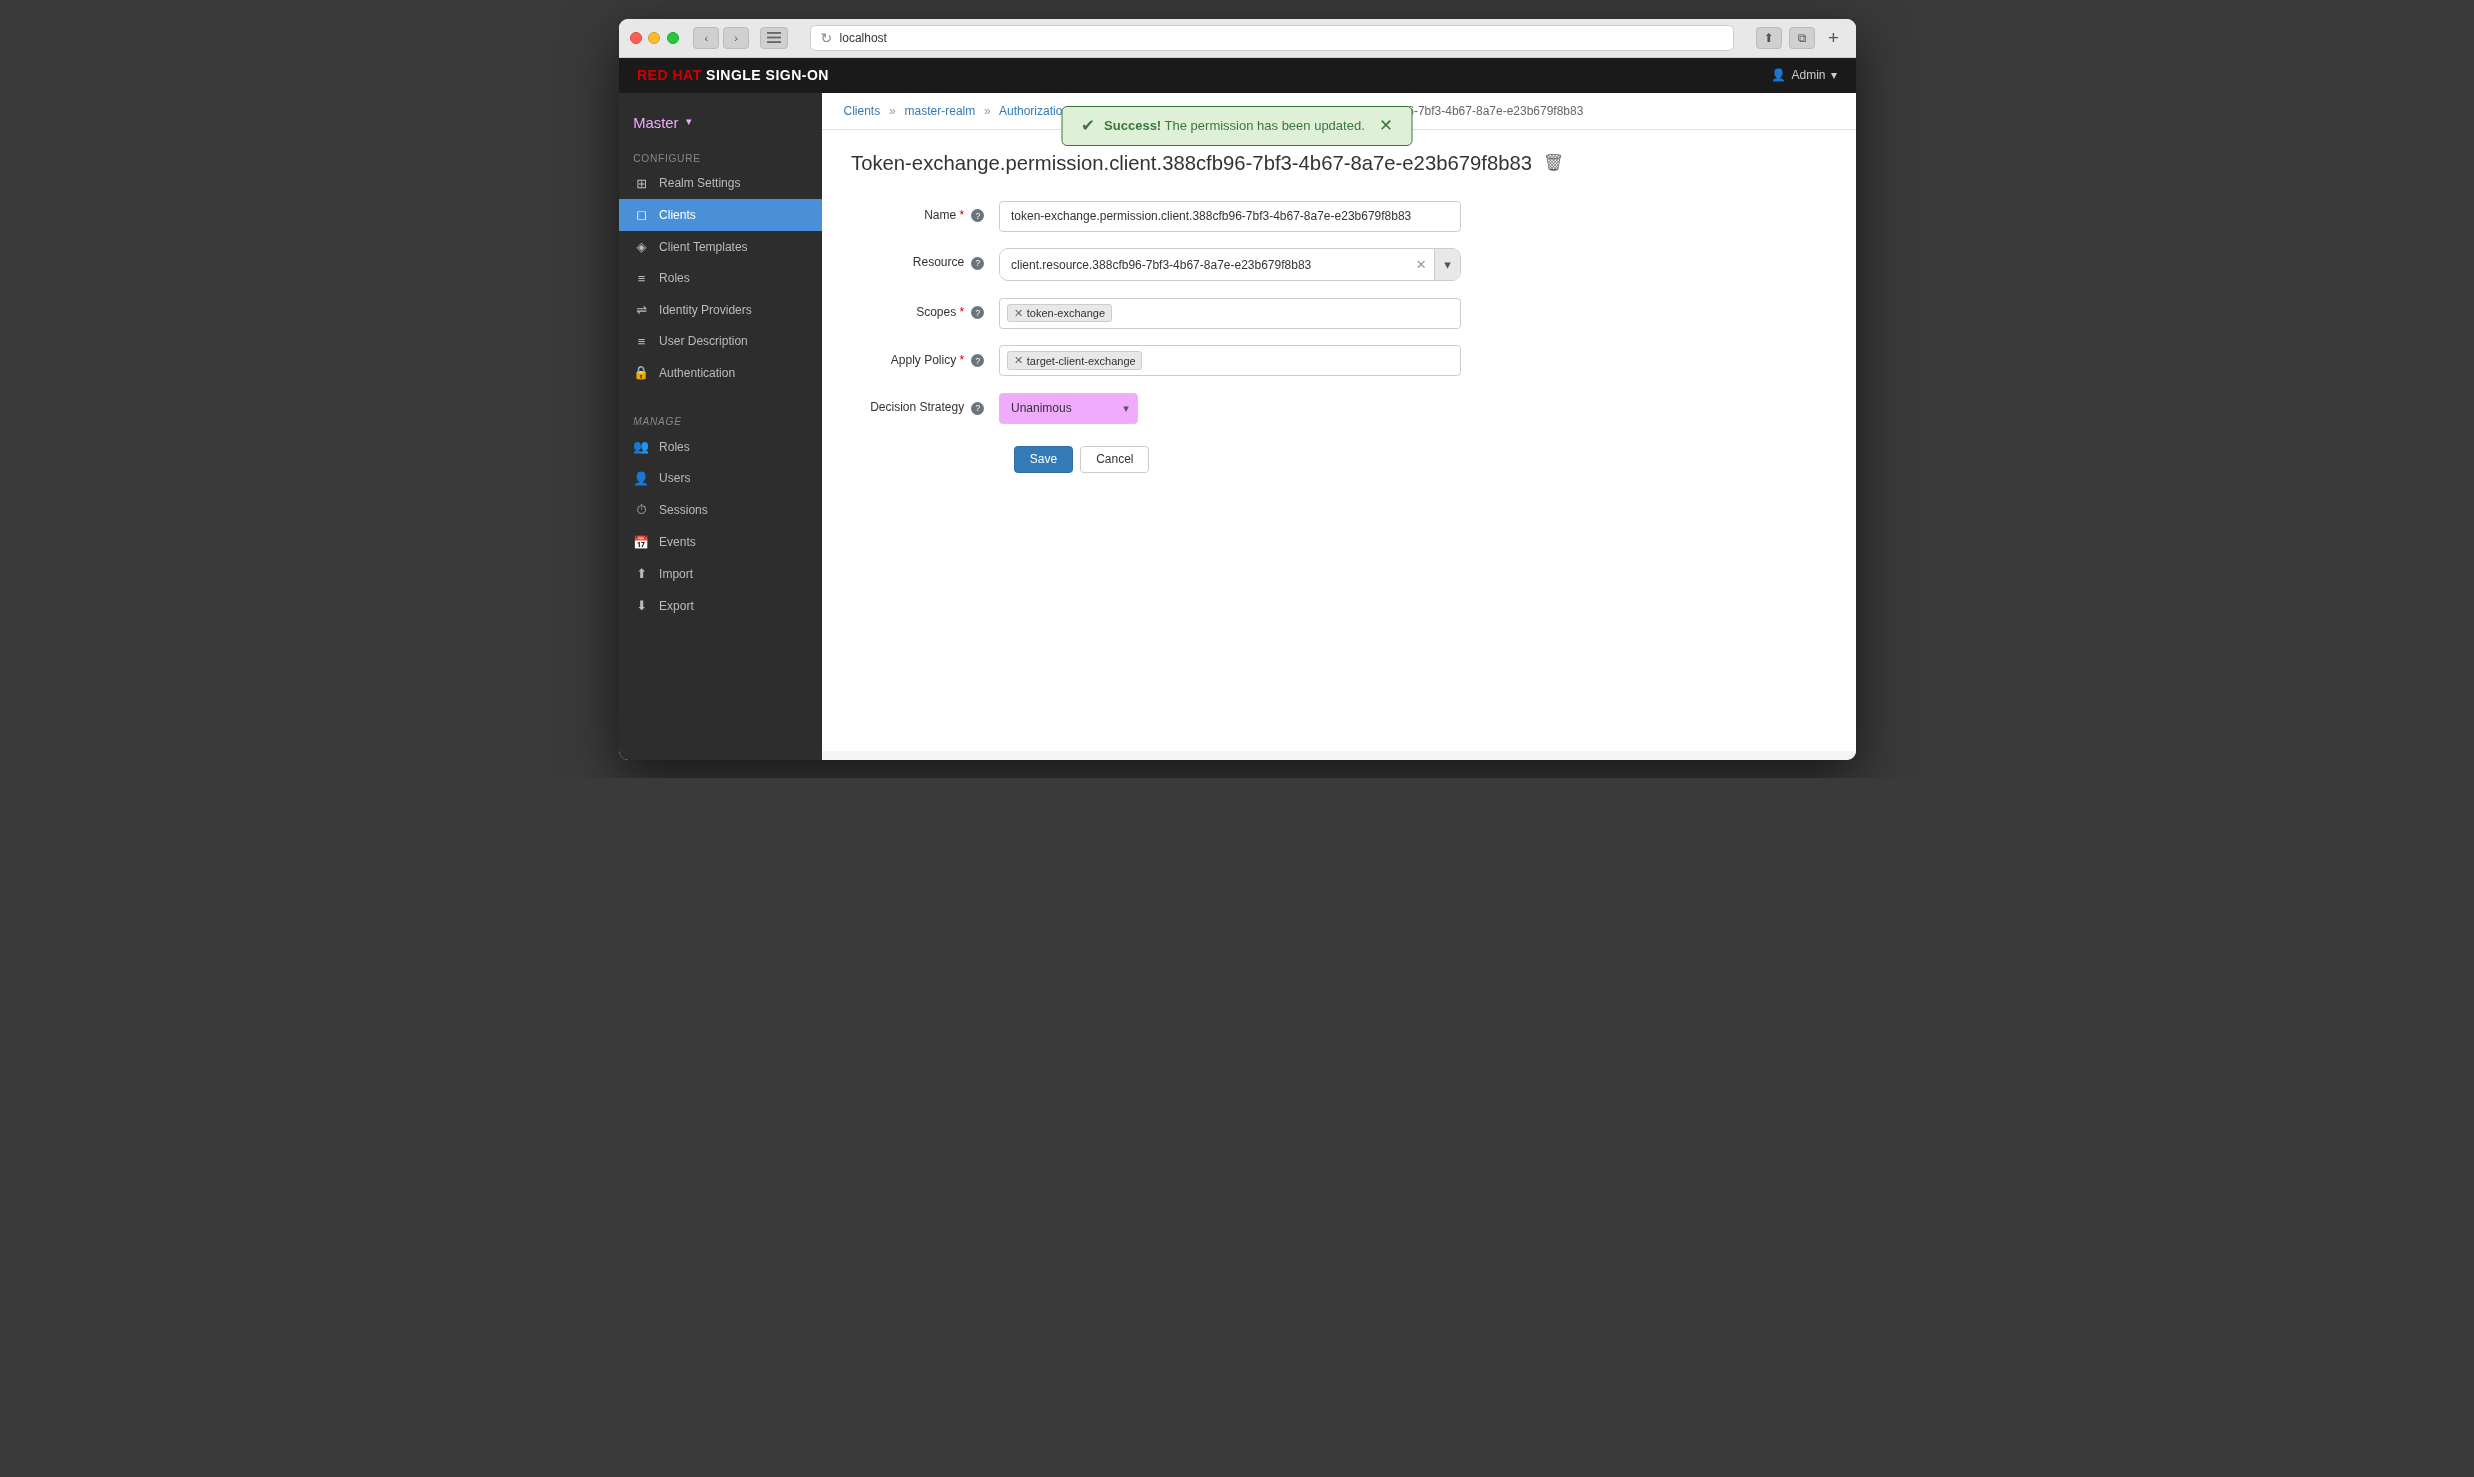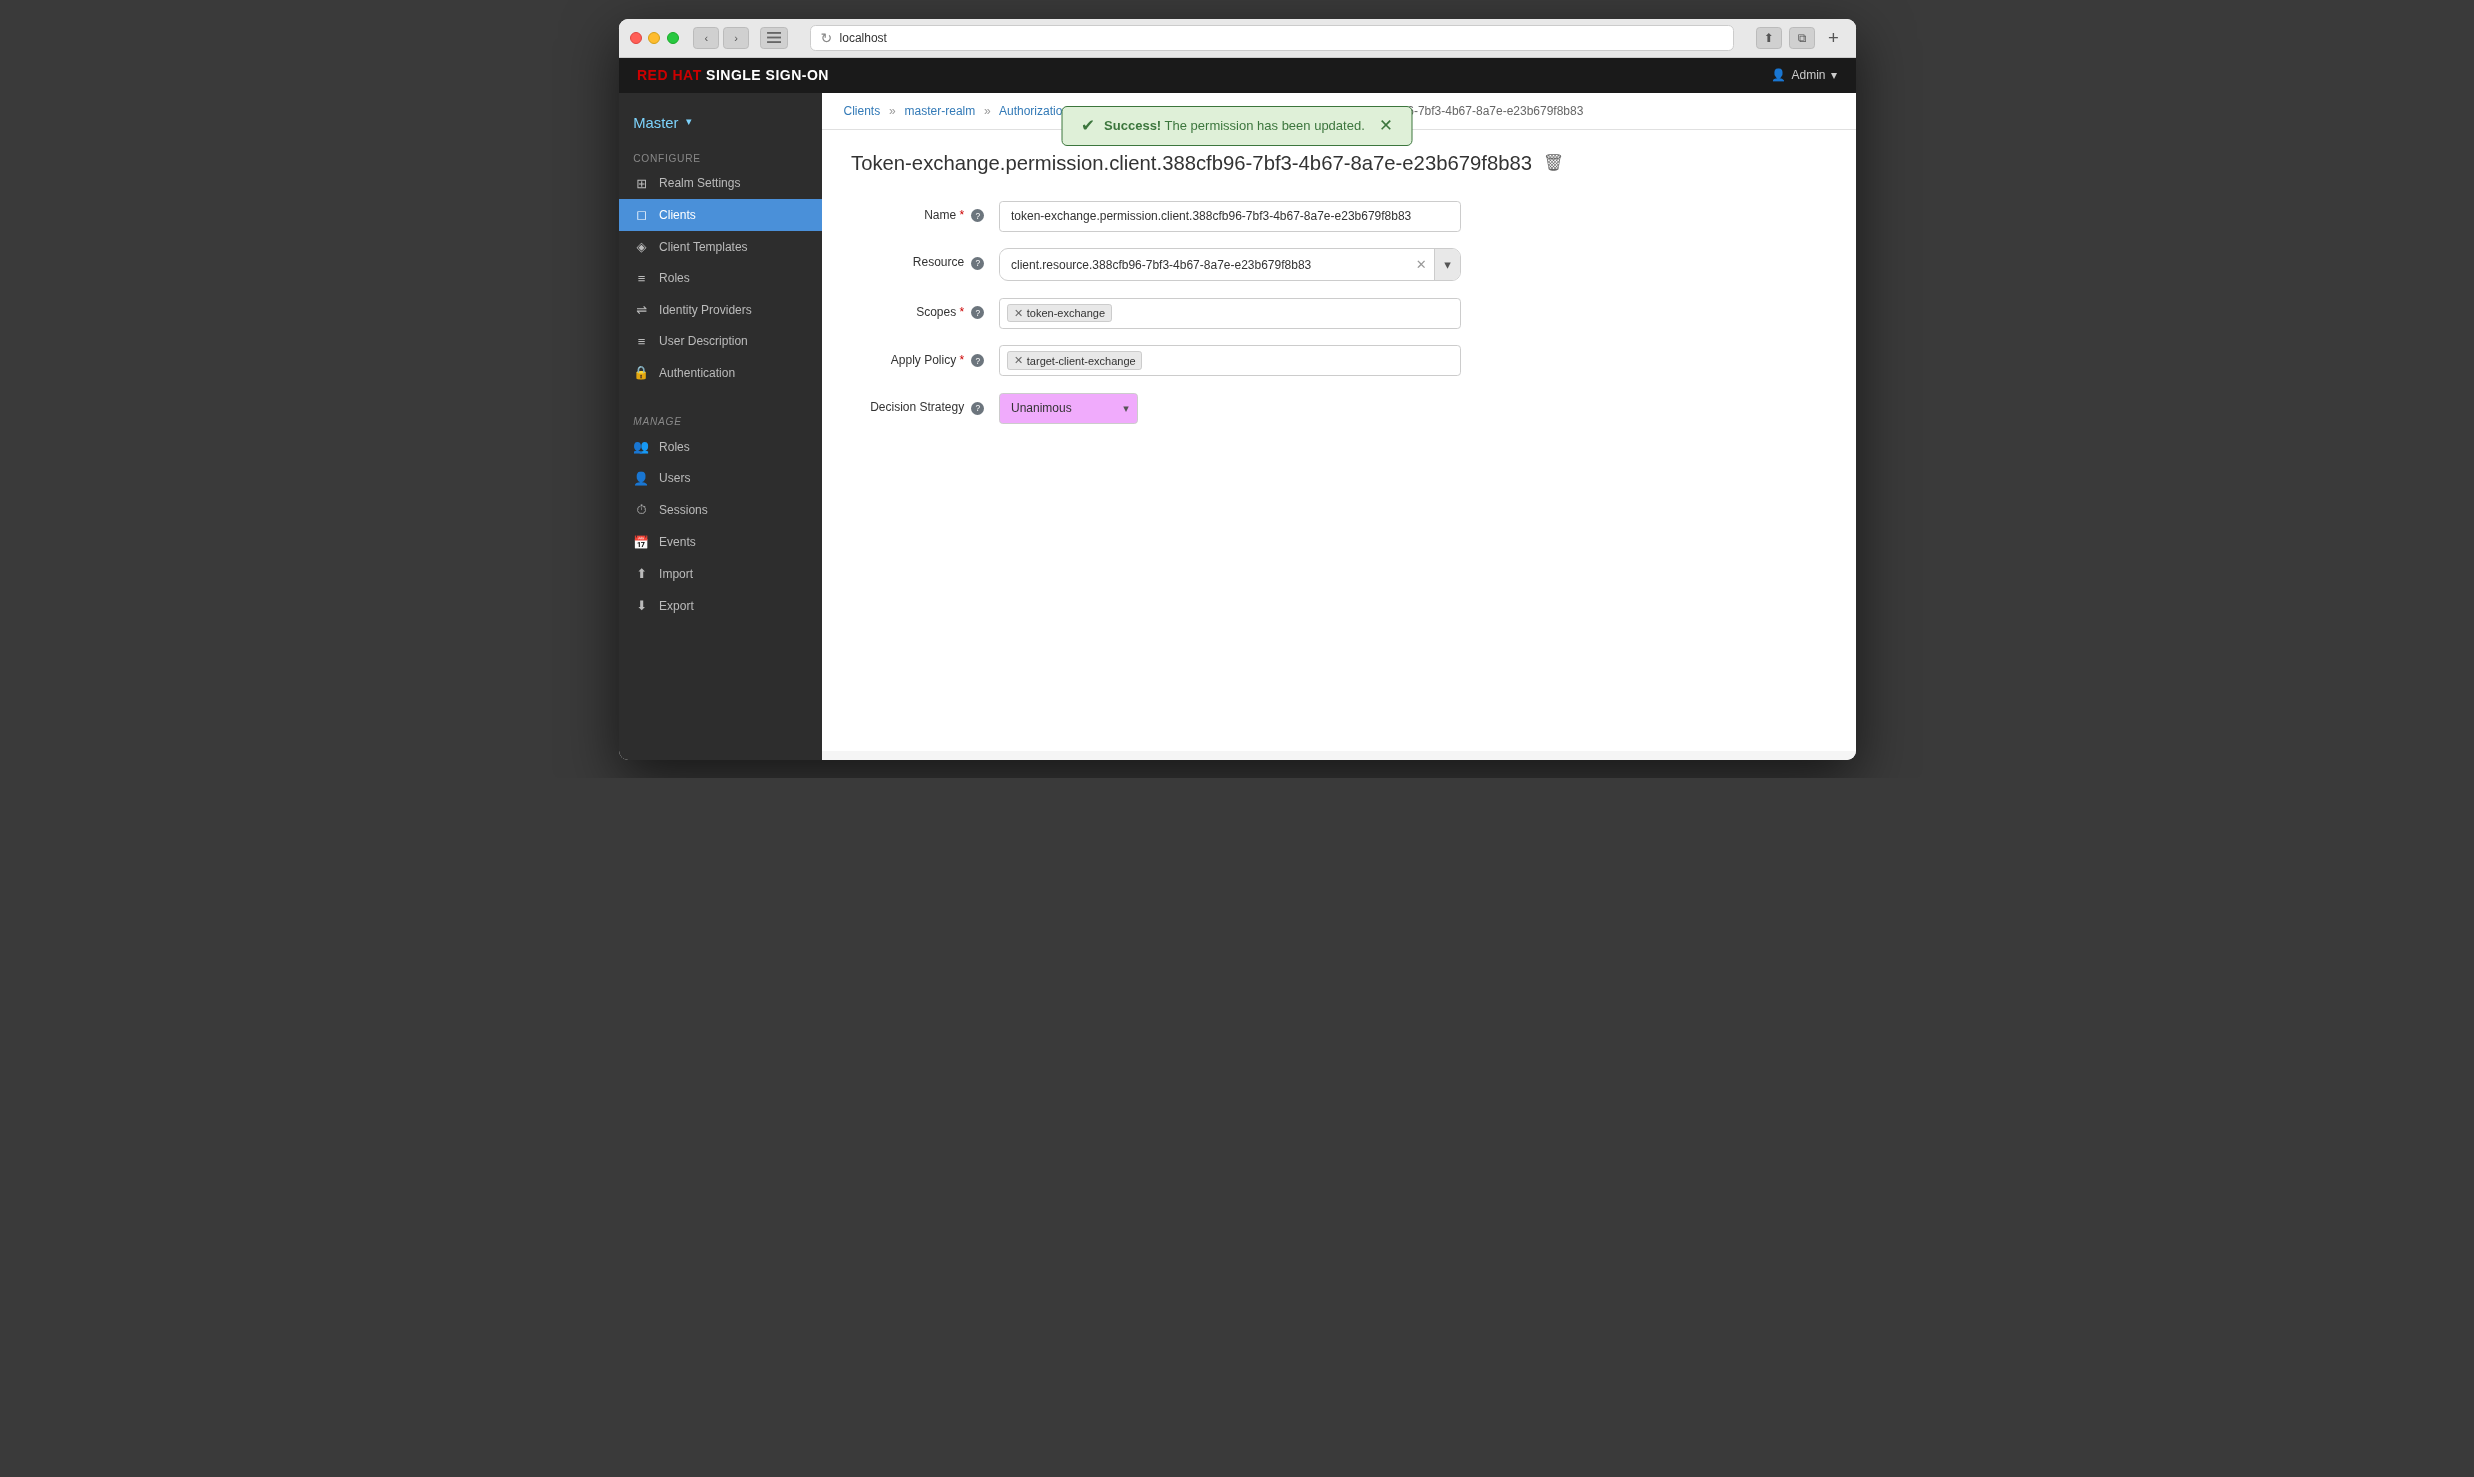--- a/index.html
+++ b/index.html
@@ -77,21 +77,21 @@
     .sidebar {
       width: 203px;
       background: #2d2d2d;
       color: #ccc;
       flex-shrink: 0;
       overflow-y: auto;
       padding: 14.8px 0;
     }
     .realm-selector {
       display: flex; align-items: flex-start; padding: 7.4px 14.8px 14.8px;
-      color: #7dd3fc; font-size: 14.8px; font-weight: 500; cursor: pointer;
+      color: #f0abfc; font-size: 14.8px; font-weight: 500; cursor: pointer;
     }
     .realm-selector .chevron { margin-left: 7.4px; font-size: 11px; }
     .sidebar-section-title {
       font-size: 10.2px; color: #888; text-transform: uppercase;
       padding: 7.4px 14.8px 3.7px; letter-spacing: 0.7px;
     }
     .sidebar-item {
       display: flex; align-items: center; gap: 9.2px;
       padding: 8.3px 14.8px; color: #bbb; cursor: pointer; font-size: 12px;
     }
@@ -420,20 +420,24 @@
                     <select class="form-select">
                       <option>Unanimous</option>
                       <option>Affirmative</option>
                       <option>Consensus</option>
                     </select>
                     <span class="select-arrow">▾</span>
                   </div>
                 </div>
               </div>
 
+              <div class="btn-row">
+                <button class="btn btn-primary">Save</button>
+                <button class="btn btn-default">Cancel</button>
+              </div>
 
             </div>
           </div>
         </div>
       </div>
     </div>
 
     <div class="success-banner" style="position:absolute; top:48px; left:50%; transform:translateX(-50%);">
       <span class="success-icon">✔</span>
       <span>

